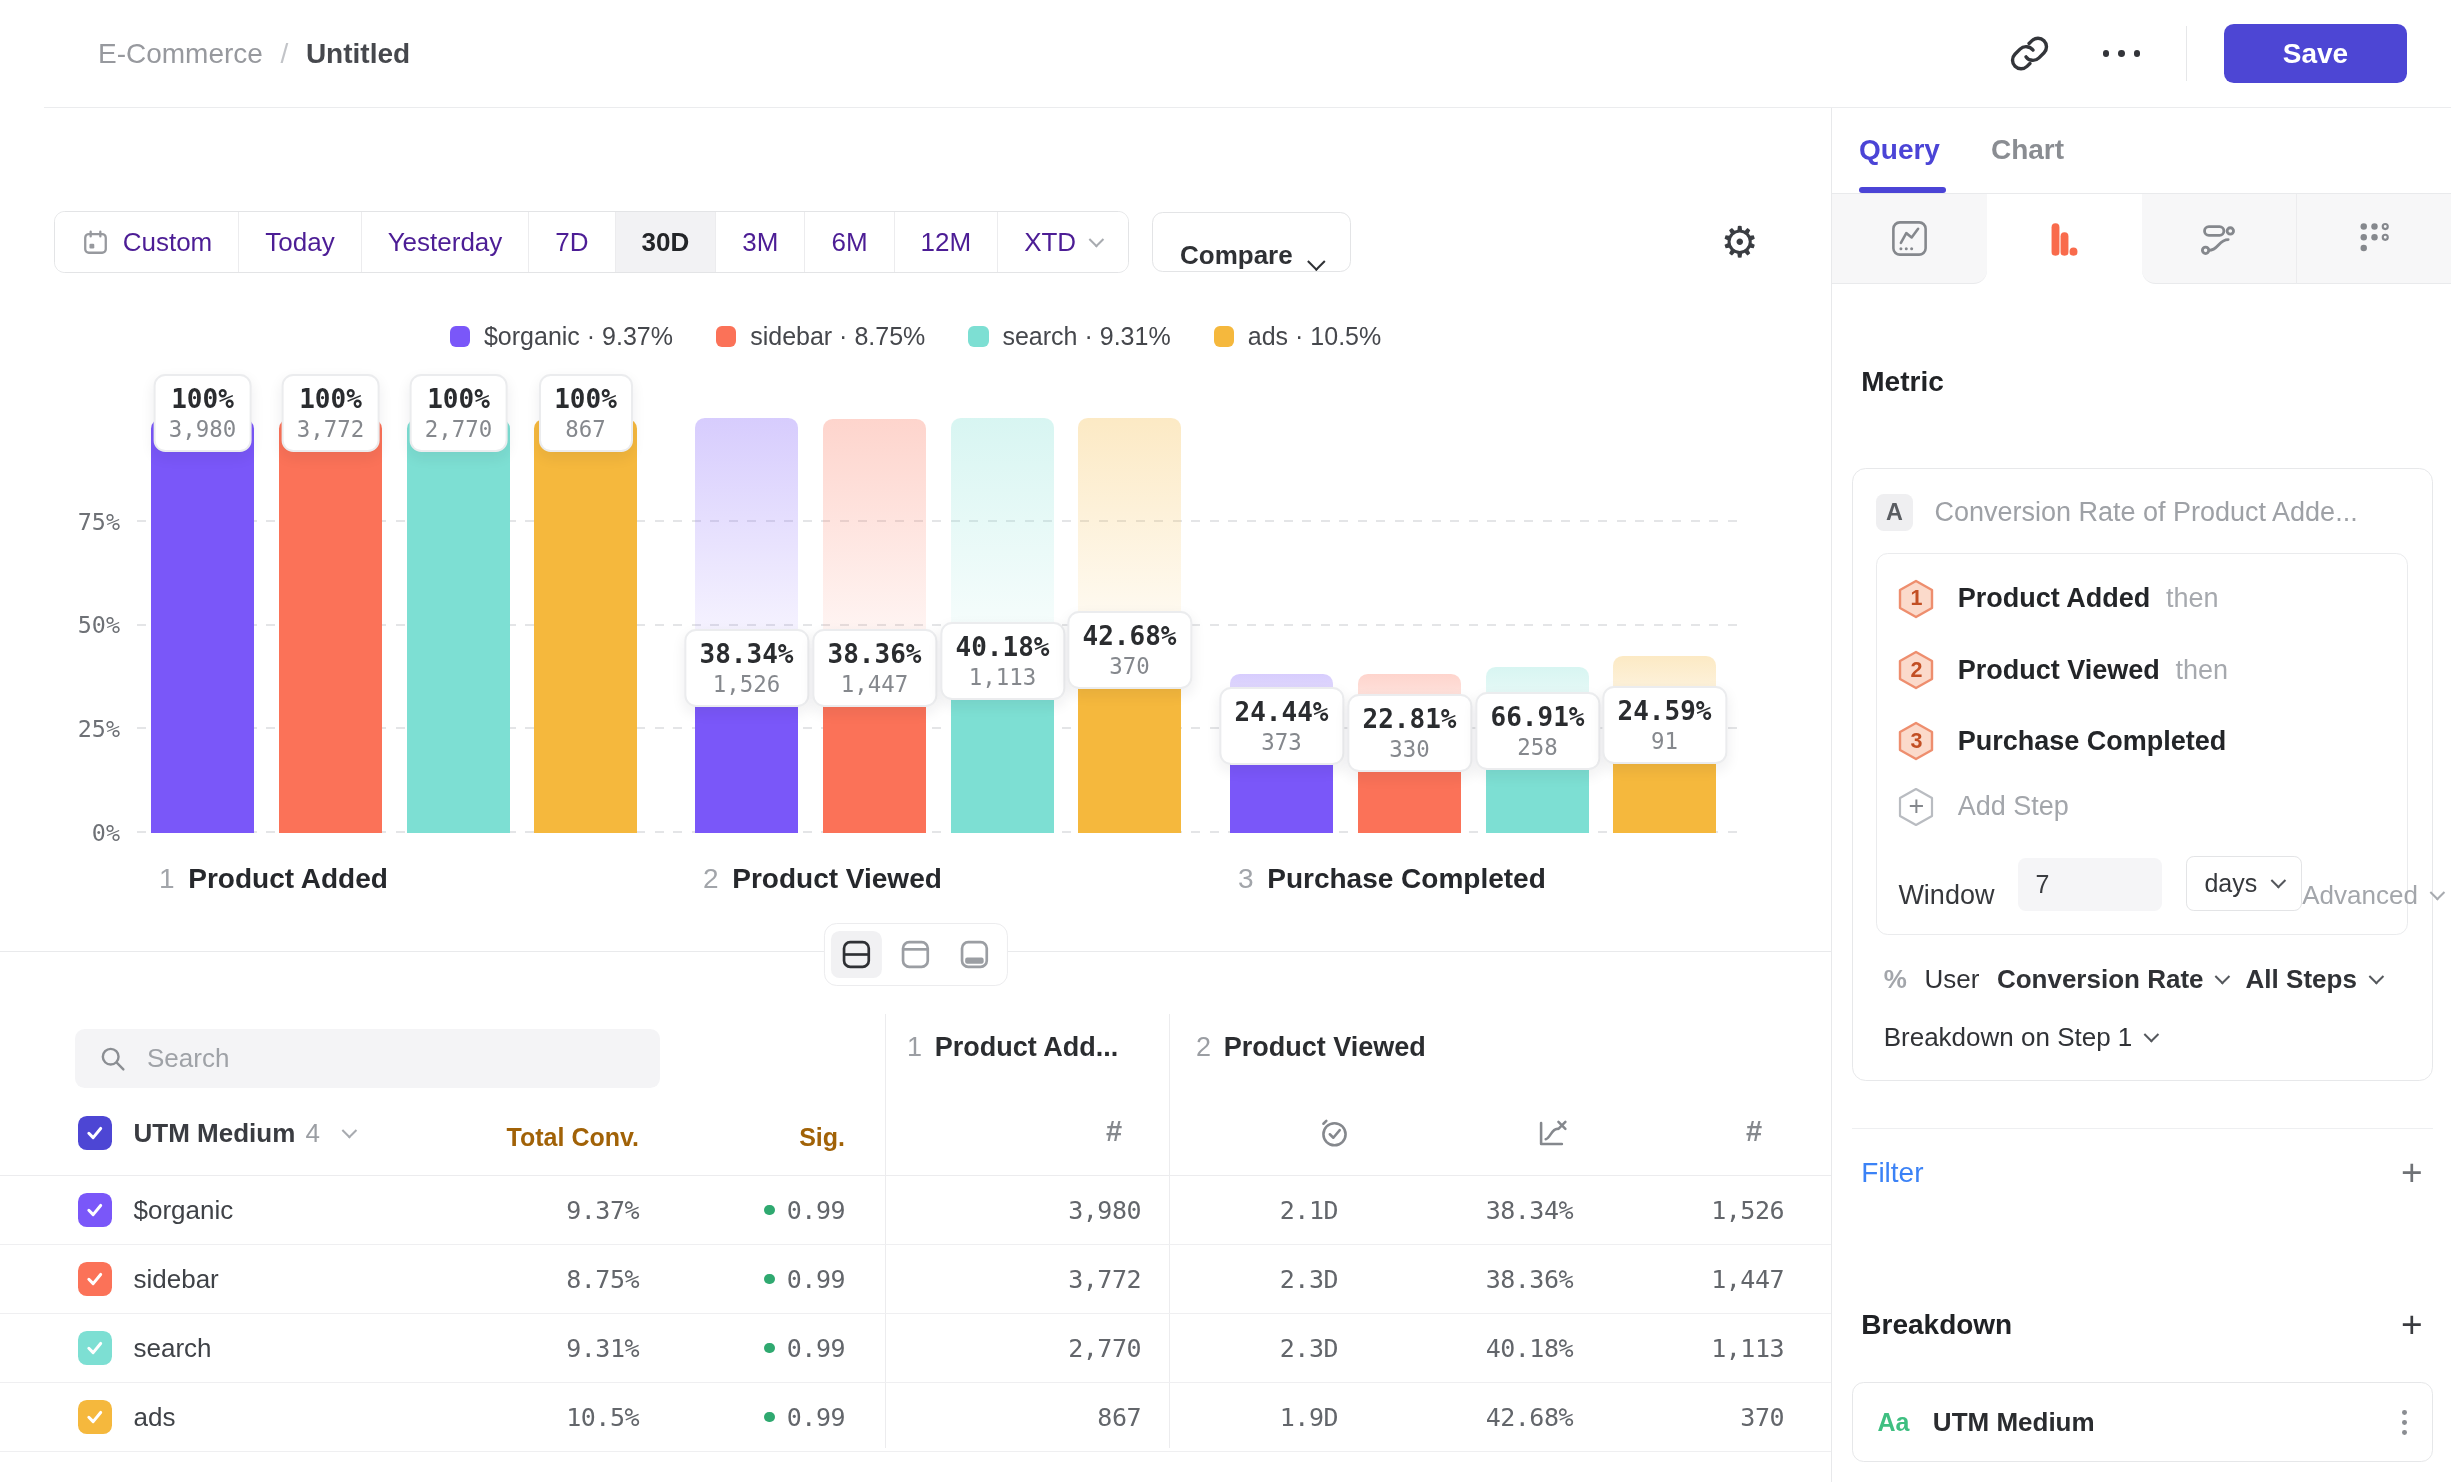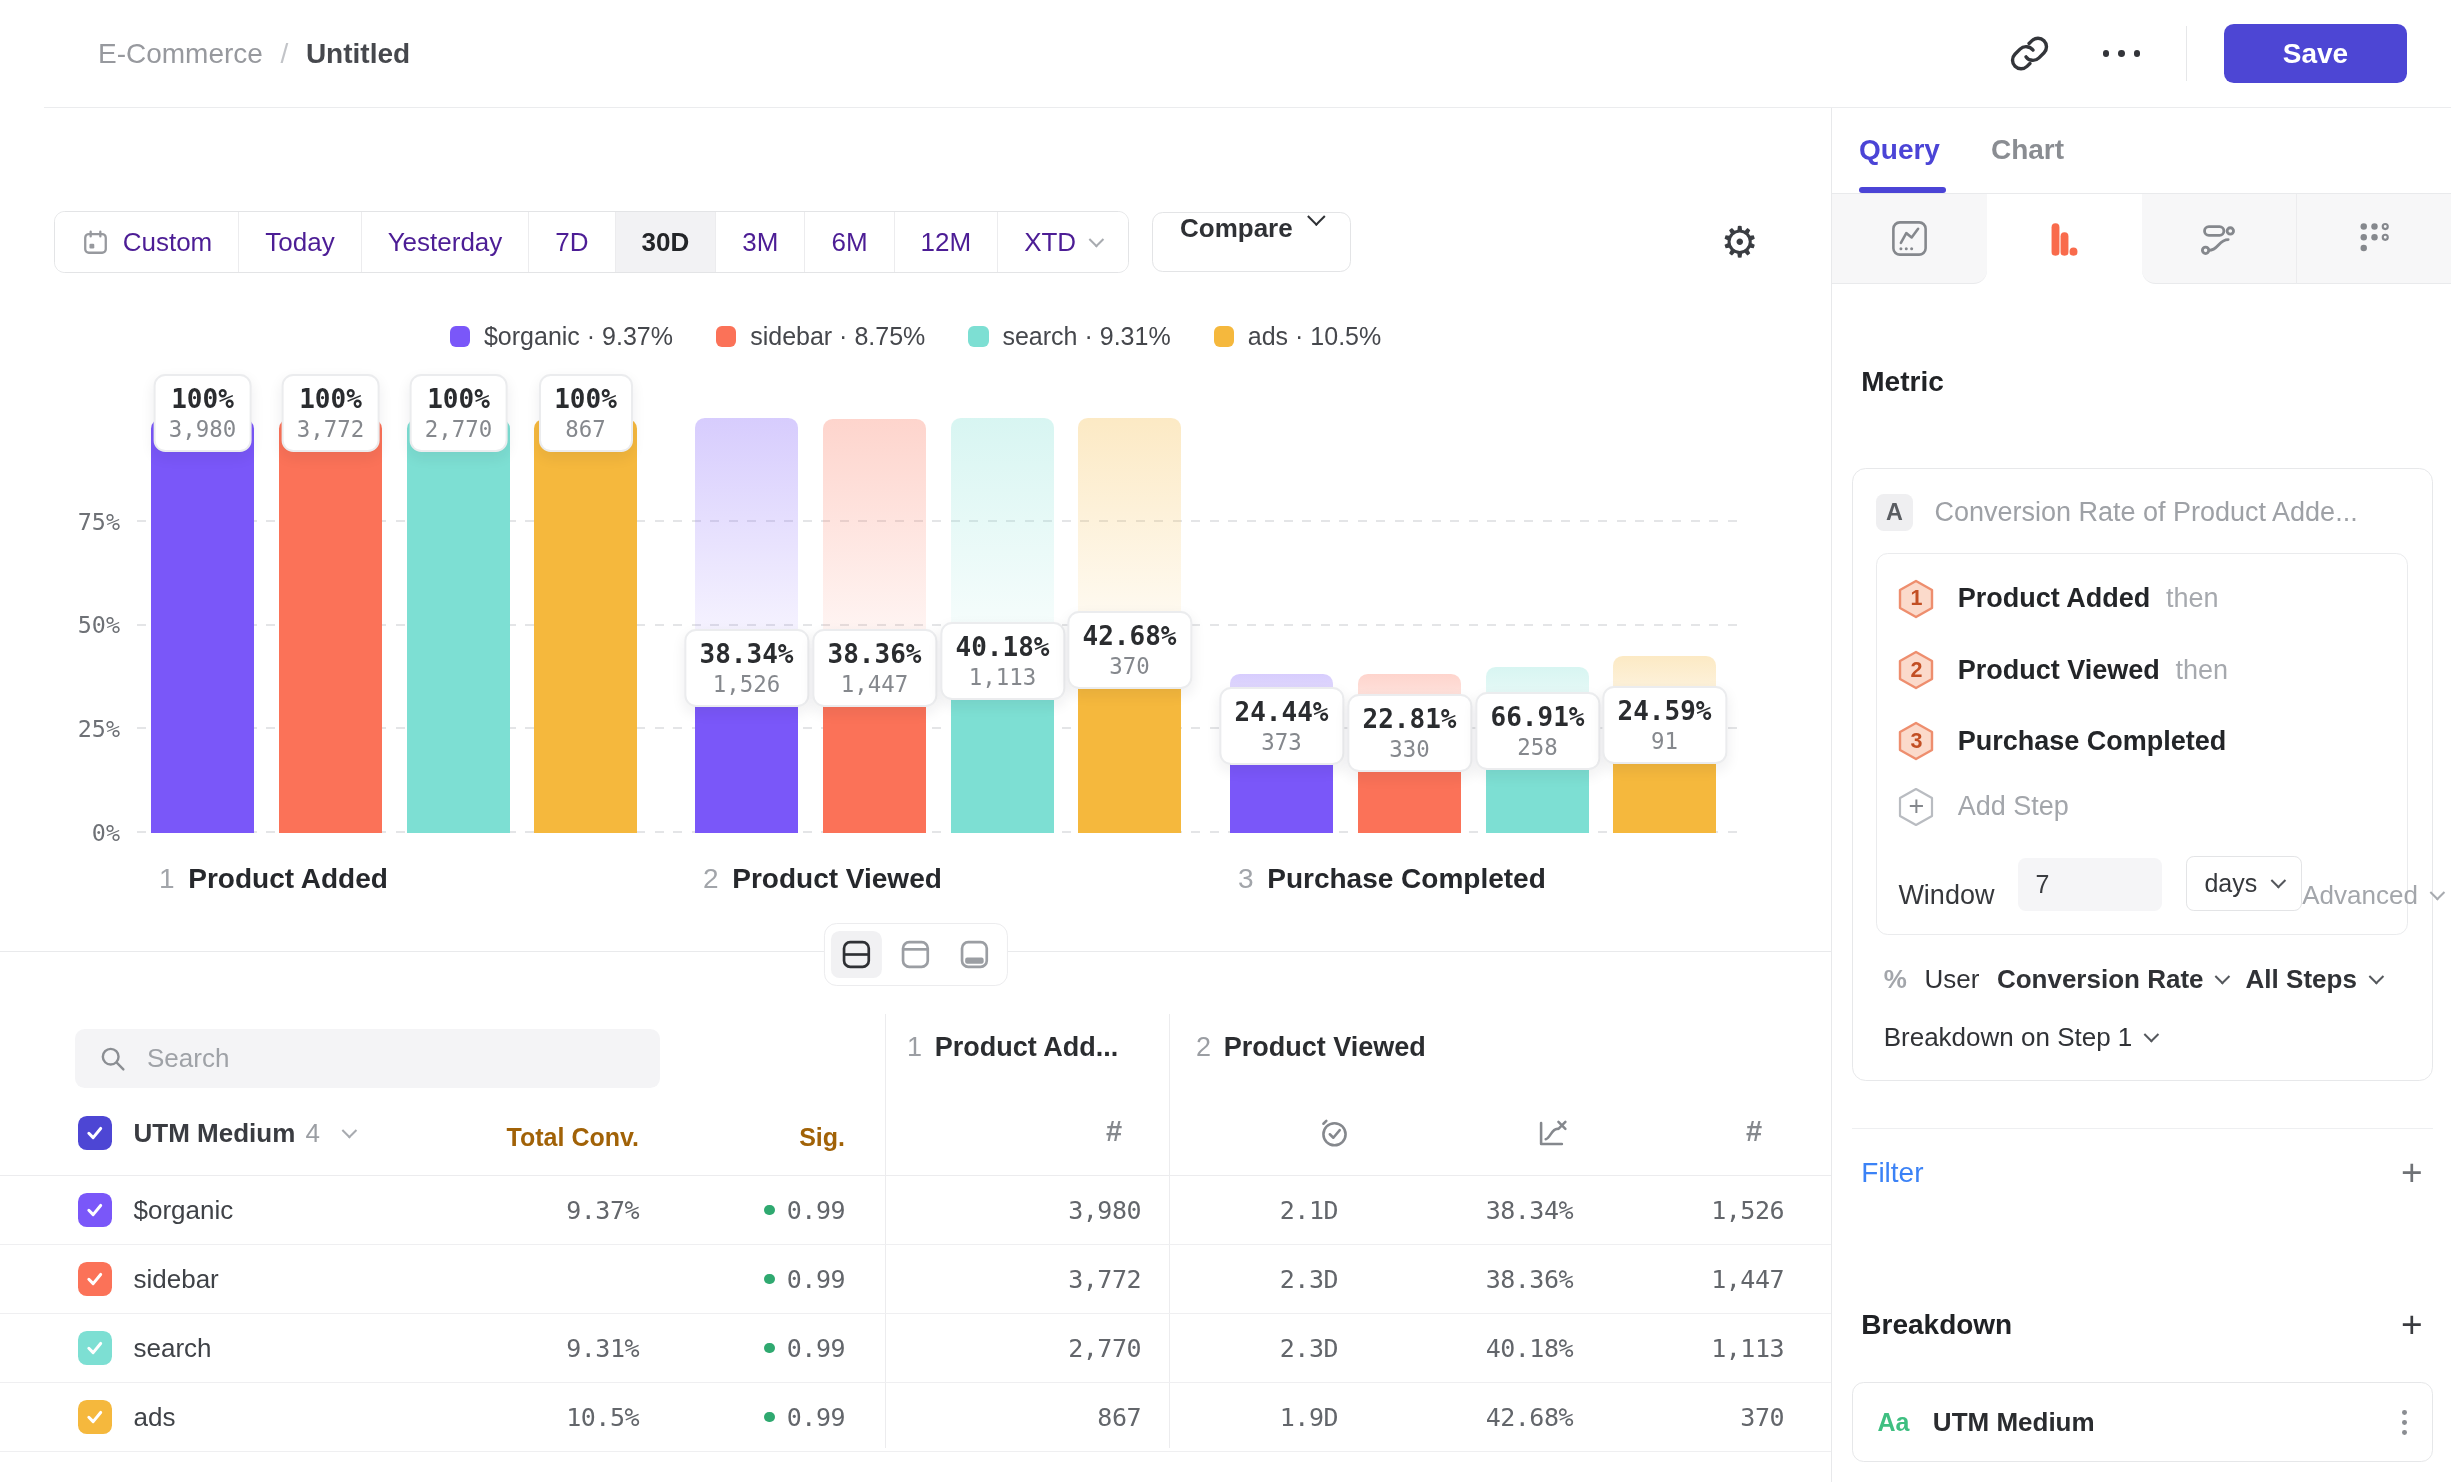--- a/index.html
+++ b/index.html
@@ -26,21 +26,21 @@
   .content{position:absolute;top:107px;left:0;width:1831px;bottom:0;background:#fff;}
   .sidebar{position:absolute;top:107px;left:1831px;right:0;bottom:0;background:#fff;border-left:1px solid #e8e9eb;}
 
   
   .toolbar{position:absolute;top:105px;left:54px;right:39px;height:60px;display:flex;align-items:center;}
   .seg{display:flex;height:60px;border:1px solid #e3e4e6;border-radius:10.7px;overflow:hidden;background:#fff;}
   .seg-item{display:flex;align-items:center;gap:12.7px;padding:0 26px;font-size:26px;color:#4c1d95;font-weight:500;
             border-right:1px solid #ececee;cursor:pointer;white-space:nowrap;background:#fff;}
   .seg-item:last-child{border-right:none;}
   .seg-item.active{background:#f2f2f4;color:#232528;font-weight:700;}
-  .btn{display:flex;align-items:flex-start;gap:15.6px;height:60px;padding:0 27px;border:1px solid #e3e4e6;border-radius:10.7px;
+  .btn{display:flex;align-items:flex-end;gap:15.6px;height:60px;padding:0 27px;border:1px solid #e3e4e6;border-radius:10.7px;
        background:#fff;font-size:26px;font-weight:600;color:#2f3135;cursor:pointer;}
   .chev{display:inline-block;width:10.7px;height:10.7px;border-right:2.5px solid currentColor;border-bottom:2.5px solid currentColor;
         transform:rotate(45deg) translate(-2px,-2px);margin-left:2px;}
   .chev.gray{color:#a8abb0;}
   .gearbtn{margin-left:auto;margin-right:33px;font-size:43px;color:#3a3d42;cursor:pointer;line-height:1;
            font-family:"DejaVu Sans",sans-serif;}
 
   
   .legend{position:absolute;top:215px;left:0;width:100%;display:flex;justify-content:center;gap:43px;}
   .lg-item{display:flex;align-items:center;gap:13.7px;font-size:25px;color:#45474c;font-weight:500;}
@@ -490,20 +490,23 @@
           </div>
           <div class="trow">
             <div class="name">
               <span class="cbx" style="background: rgb(251, 114, 88);">
                 <svg width="21.5" height="21.5" viewBox="0 0 20 20" fill="none" stroke="#fff" stroke-width="2.8" stroke-linecap="round" stroke-linejoin="round">
                   <polyline points="4.5,10.5 8.5,14.5 15.5,6"></polyline>
                 </svg>
               </span>
               <span>sidebar</span>
             </div>
+            <div class="cell" style="left: 410px; width: 229px;">
+              <span>8.75%</span>
+            </div>
             <div class="cell" style="left: 585px; width: 260px;">
               <span class="sigdot" style="background: rgb(47, 169, 112);"></span>
               <span>0.99</span>
             </div>
             <div class="cell" style="left: 917px; width: 224px;">
               <span>3,772</span>
             </div>
             <div class="cell" style="left: 1151px; width: 187px;">
               <span>2.3D</span>
             </div>

